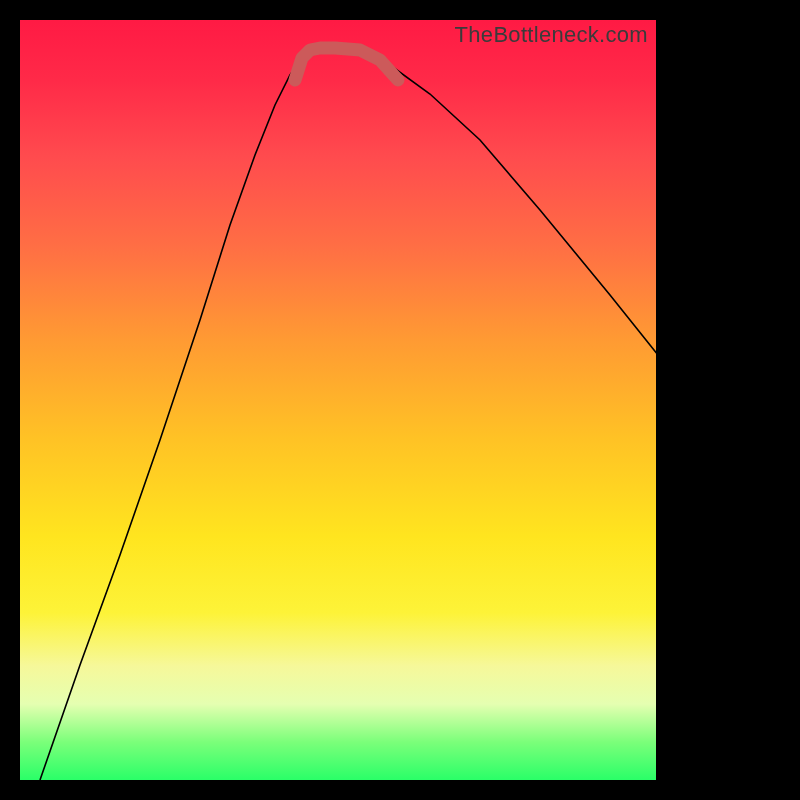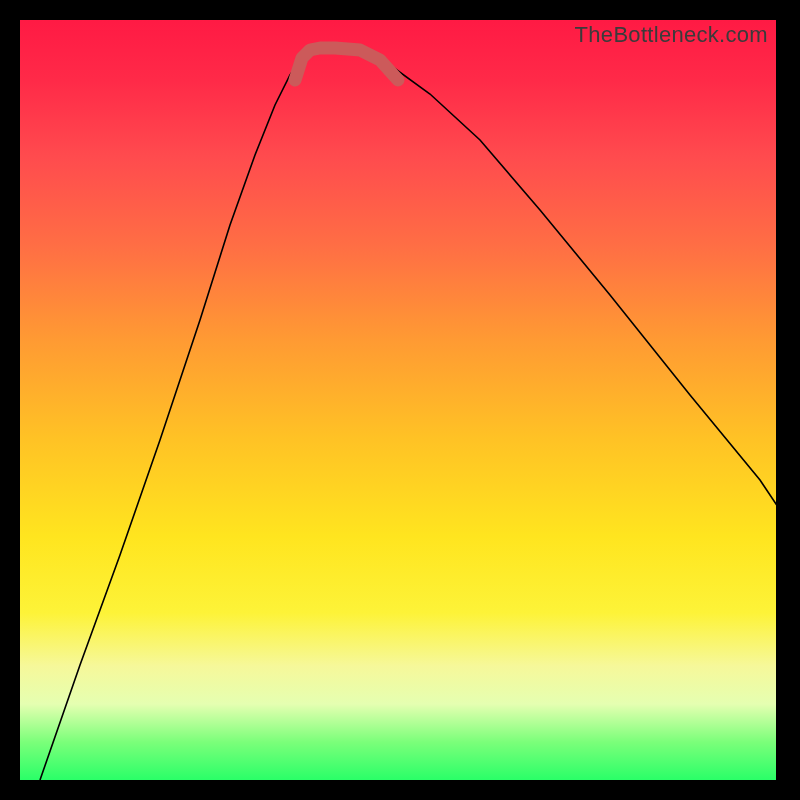--- a/index.html
+++ b/index.html
@@ -14,21 +14,21 @@
   .frame {
     position: relative;
     width: 800px;
     height: 800px;
     background: #000;
   }
   .plot-area {
     position: absolute;
     left: 20px;
     top: 20px;
-    width: 756px;
+    width: 636px;
     height: 760px;
     background: linear-gradient(
       to bottom,
       #ff1a44 0%,
       #ff2a48 8%,
       #ff4b4e 18%,
       #ff6f44 30%,
       #ff9a33 42%,
       #ffc225 55%,
       #ffe51f 68%,

